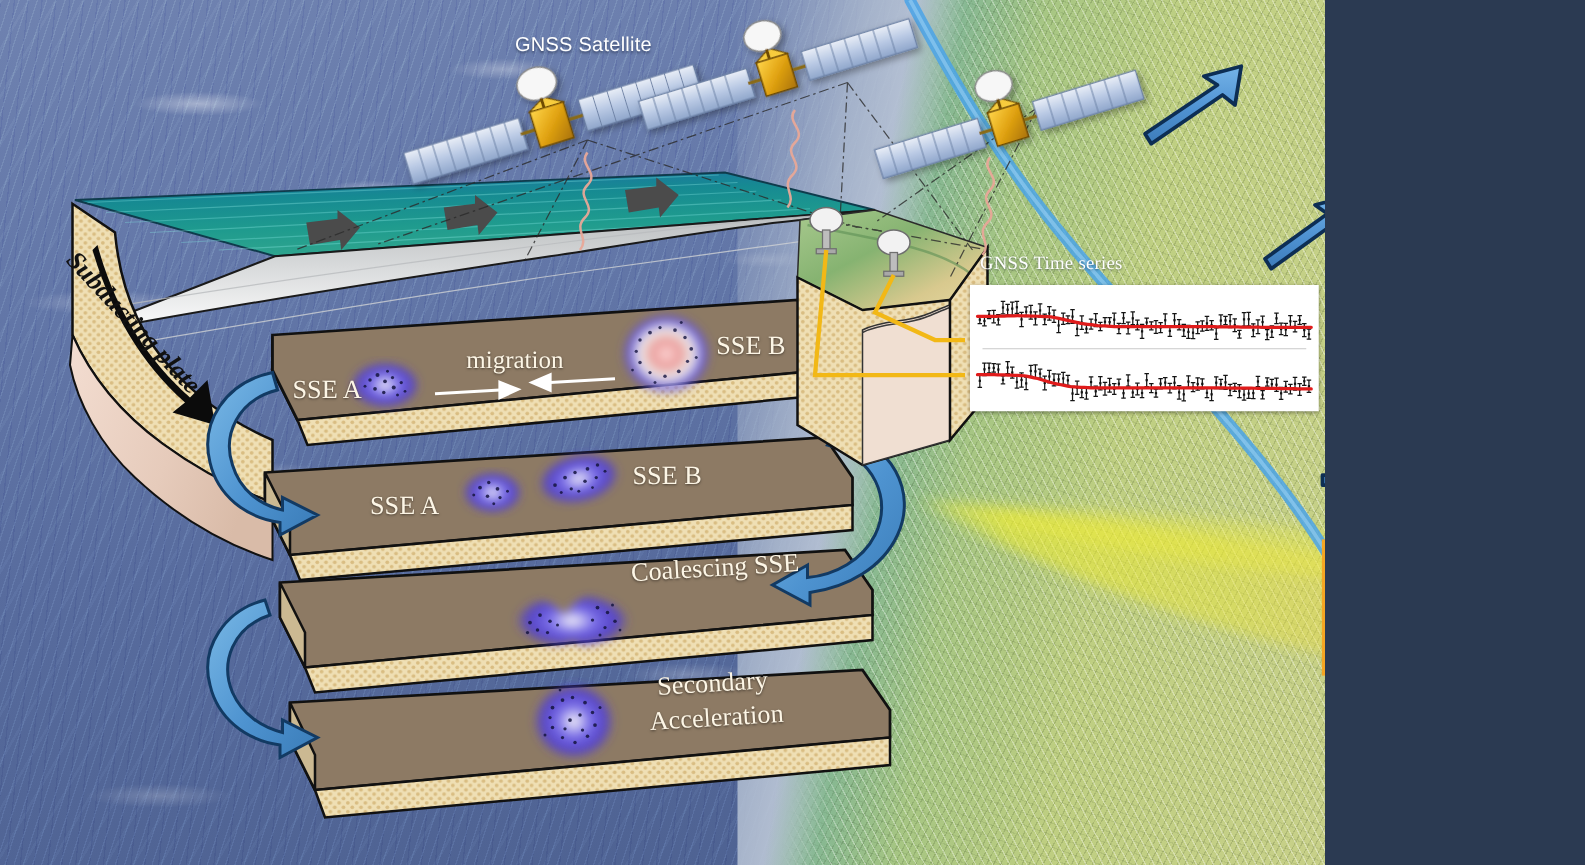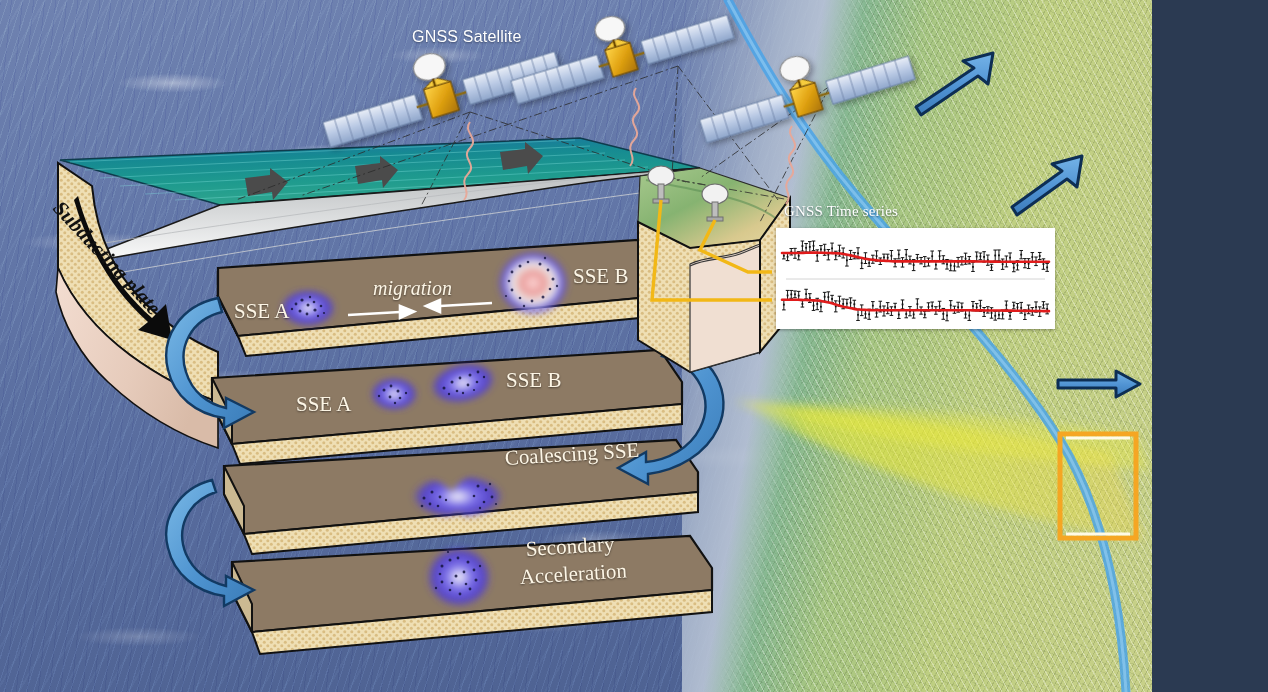--- a/index.html
+++ b/index.html
@@ -1,18 +1,18 @@
 <!DOCTYPE html>
 <html><head>
 <meta charset="utf-8">
 <title>SSE Cascadia Conceptual Diagram</title>
 <style>
   html,body{margin:0;padding:0;background:#2b3a52;}
   #stage{
-    position:relative;width:1152px;height:692px;overflow:hidden;
+    position:relative;width:1060px;height:692px;overflow:hidden;
     font-family:"Liberation Sans",sans-serif;
     background:#0f766e;
     text-align:right;
   }
 
   
   #map-bg{inset:0;position:absolute;}
   .oceanbase2{
     position:absolute;inset:0;
     background:linear-gradient(175deg,#6f82b0 0%,#6377a8 30%,#586c9e 60%,#4d6191 100%);
@@ -1144,21 +1144,21 @@
   </div>
 
   <div class="maplabel" style="left:412px;top:28px;font-size:16px;">GNSS Satellite</div>
 
   <div class="maplabel" style="left:784px;top:203px;font-size:15px;font-family:Liberation Serif, serif;">GNSS Time series</div>
 
   <div class="serif-label" style="left:66px;top:196px;font-size:21px;font-weight:bold;font-style:italic;
        transform:rotate(47deg);transform-origin:left top;color:#111;text-shadow:none;">Subducting plate</div>
 
   <div class="serif-label" style="left:234px;top:299px;font-size:21px;">SSE A</div>
-  <div class="serif-label" style="left:373px;top:277px;font-size:20px;font-style:italic;">migration</div>
+  <div class="serif-label" style="left:373px;top:277px;font-size:20px;">migration</div>
   <div class="serif-label" style="left:573px;top:264px;font-size:21px;">SSE B</div>
 
   <div class="serif-label" style="left:296px;top:392px;font-size:21px;">SSE A</div>
   <div class="serif-label" style="left:506px;top:368px;font-size:21px;">SSE B</div>
 
   <div class="serif-label" style="left:504px;top:446px;font-size:21px;transform:rotate(-3.5deg);transform-origin:left top;">Coalescing SSE</div>
 
   <div class="serif-label" style="left:525px;top:537px;font-size:21px;transform:rotate(-3.5deg);transform-origin:left top;">Secondary</div>
   <div class="serif-label" style="left:519px;top:565px;font-size:21px;transform:rotate(-3.5deg);transform-origin:left top;">Acceleration</div>
 

